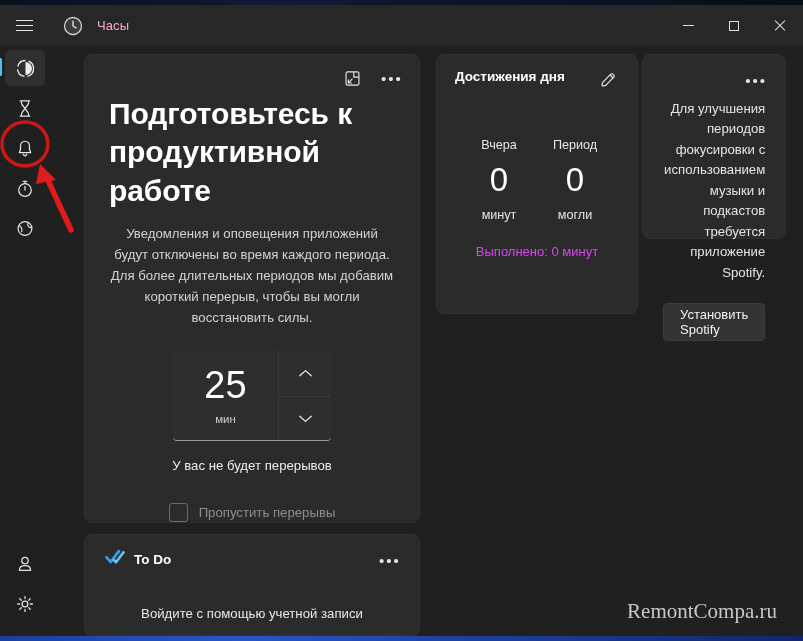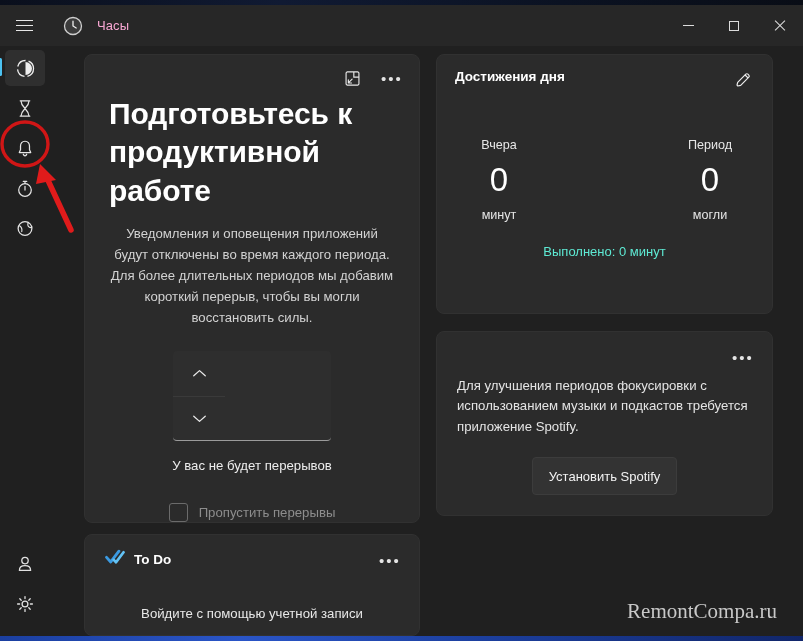--- a/index.html
+++ b/index.html
@@ -87,21 +87,21 @@
   }
   .rail-spacer { flex: 1 1 auto; }
   .rail-item svg { display: block; }
 
   
   .content {
     position: absolute; top: 46px; left: 50px; width: 753px; height: 590px;
     display: flex; gap: 16px; padding: 8px 24px 0 34px;
   }
   .col-left  { width: 336px; flex: 0 0 336px; display: flex; flex-direction: column; gap: 11px; }
-  .col-right { width: 337px; flex: 0 0 337px; display: flex; flex-direction: column; gap: 17px; }
+  .col-right { width: 337px; flex: 0 0 337px; display: flex; flex-direction: row; gap: 4px; }
 
   .card {
     background: #2b2b2b;
     border-radius: 8px;
     border: 1px solid #313131;
     position: relative;
   }
 
   
   .focus-card { height: 469px; padding: 14px 24px 0 24px; }
@@ -184,33 +184,33 @@
   .stat-num { font-size: 33px; font-weight: 300; color: #ffffff; line-height: 1; margin-top: 11px; }
   .stat-unit { font-size: 12.6px; color: #e6e6e6; margin-top: 12px; }
   .ring {
     position: relative; width: 132px; height: 132px; flex: 0 0 132px;
     display: flex; flex-direction: column; align-items: center; justify-content: center;
   }
   .ring svg { position: absolute; top: 0; left: 0; }
   .ring .stat-label { position: relative; z-index: 2; }
   .ring .stat-num   { position: relative; z-index: 2; font-size: 36px; }
   .ring .stat-unit  { position: relative; z-index: 2; }
-  .ach-done { margin-top: 22px; text-align: center; font-size: 13px; color: #5eead4; }
+  .ach-done { margin-top: 22px; text-align: center; font-size: 13px; color: #d946ef; }
 
   
   .sp-card { height: 185px; padding: 14px 20px 0 20px; }
   .sp-head { display: flex; align-items: center; gap: 8px; }
   .sp-logo {
     width: 21px; height: 21px; border-radius: 50%; background: #ffffff;
     display: flex; align-items: center; justify-content: center;
   }
   .sp-word { font-size: 15px; color: #ffffff; font-weight: 600; letter-spacing: -.2px; }
   .sp-dots { position: absolute; top: 12px; right: 14px; }
   .sp-text {
-    margin-top: 30px; text-align: left; font-size: 13.2px; color: #e4e4e4; line-height: 1.55;
+    margin-top: 30px; text-align: right; font-size: 13.2px; color: #e4e4e4; line-height: 1.55;
   }
   .sp-btn {
     margin: 20px auto 0 auto; height: 30px; padding: 18px 16px;
     background: #333333; border: 1px solid #3c3c3c; border-radius: 4px;
     display: inline-flex; align-items: center; justify-content: center;
     color: #f2f2f2; font-size: 13px;
   }
   .sp-btn-wrap { display: flex; justify-content: center; }
 
   
@@ -347,20 +347,24 @@
           <div class="icon-btn">
             <span class="dots">•••</span>
           </div>
         </div>
 
         <div class="focus-title">Подготовьтесь к продуктивной работе</div>
         <div class="focus-desc">Уведомления и оповещения приложений будут отключены во время каждого периода. Для более длительных периодов мы добавим короткий перерыв, чтобы вы могли восстановить силы.</div>
 
         <div class="spinner-wrap">
           <div class="spinner">
+            <div class="spin-value">
+              <div class="spin-num">25</div>
+              <div class="spin-unit">мин</div>
+            </div>
             <div class="spin-btns">
               <div class="spin-btn">
                 <svg width="15" height="9" viewBox="0 0 16 10">
                   <path d="M1.6 7.6 L8 1.8 L14.4 7.6" fill="none" stroke="#e9e9e9" stroke-width="1.4" stroke-linecap="round" stroke-linejoin="round"></path>
                 </svg>
               </div>
               <div class="spin-btn">
                 <svg width="15" height="9" viewBox="0 0 16 10">
                   <path d="M1.6 2.4 L8 8.2 L14.4 2.4" fill="none" stroke="#e9e9e9" stroke-width="1.4" stroke-linecap="round" stroke-linejoin="round"></path>
                 </svg>

